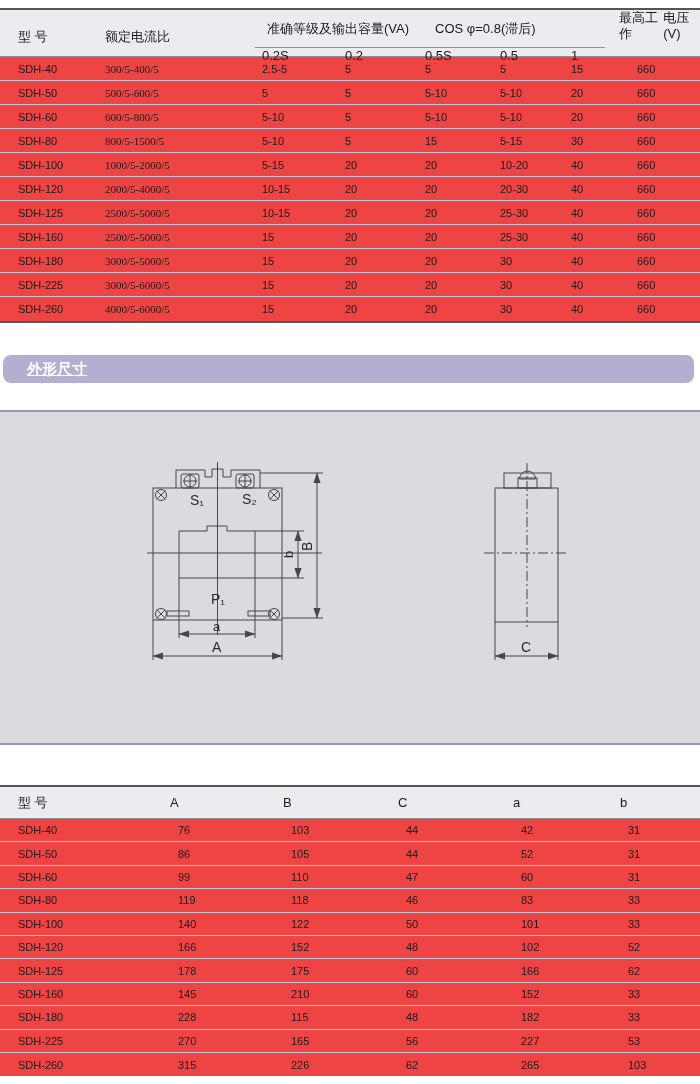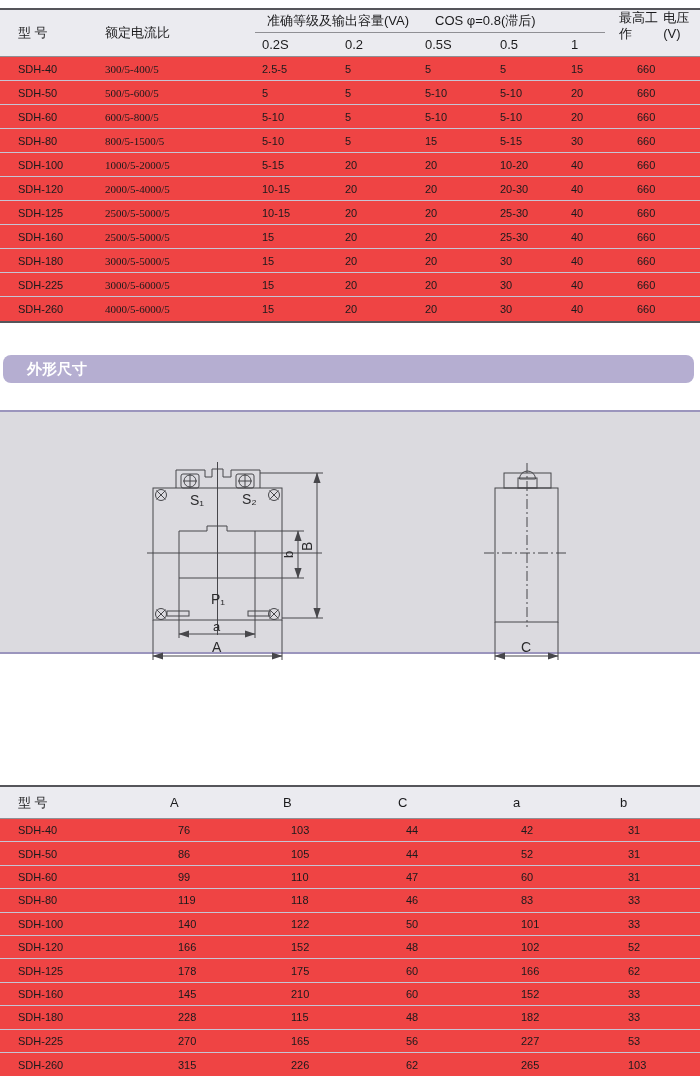--- a/index.html
+++ b/index.html
@@ -10,43 +10,43 @@
   *{box-sizing:border-box;}
   .abs{position:absolute;}
 
   
   .spec-table{top:8px;left:0;width:700px;border-top:2px solid #55555a;border-bottom:2px solid #55555a;}
   .spec-header{height:47px;background:#ebebf0;border-bottom:1px solid #8f8f94;
     display:grid;grid-template-columns:100px 155px 350px 95px;}
   .h-model{display:flex;align-items:center;padding-left:18px;font-size:13px;}
   .h-ratio{display:flex;align-items:center;padding-left:5px;font-size:13px;}
   .h-group{display:flex;flex-direction:column;}
-  .h-group-top{height:23px;display:flex;align-items:center;gap:26px;padding-left:12px;
+  .h-group-top{height:38px;display:flex;align-items:center;gap:26px;padding-left:12px;
     font-size:13px;border-bottom:1px solid #8f8f94;}
   .h-group-sub{flex:1;display:grid;grid-template-columns:78px 80px 76px 72px 44px;align-items:center;font-size:13px;}
   .h-group-sub .s0{padding-left:7px;} .h-group-sub .s1{padding-left:12px;}
   .h-group-sub .s2{padding-left:12px;} .h-group-sub .s3{padding-left:11px;}
   .h-group-sub .s4{padding-left:10px;}
   .h-voltage{display:flex;flex-direction:row;justify-content:center;padding-left:14px;
     font-size:13px;line-height:16px;}
 
   .trow{display:grid;align-items:center;font-size:11px;border-bottom:1px solid #c6c4d4;background:#ef4444;}
   .trow:last-child{border-bottom:none;}
   .trow.spec{grid-template-columns:100px 155px 78px 80px 76px 72px 44px 1fr;height:24px;}
   .spec .c0{padding-left:18px;} .spec .c1{padding-left:5px;font-family:Liberation Serif, serif;}
   .spec .c2{padding-left:7px;}  .spec .c3{padding-left:12px;}
   .spec .c4{padding-left:12px;} .spec .c5{padding-left:11px;}
   .spec .c6{padding-left:10px;} .spec .c7{padding-left:32px;}
 
   
   .banner{top:355px;left:3px;width:691px;height:28px;border-radius:8px;background:#b5aed1;
-    color:#ffffff;font-size:15px;font-weight:bold;line-height:28px;padding-left:24px;}
+    color:#ffffff;font-size:15px;font-weight:bold;line-height:28px;padding-left:24px;text-decoration:underline;}
 
   
-  .panel{top:410px;left:0;width:700px;height:244px;background:#dbdadf;
+  .panel{top:410px;left:0;width:700px;height:335px;background:#dbdadf;
     border-top:2px solid #9b95bd;border-bottom:2px solid #9b95bd;}
   .panel svg{display:block;}
   .draw{stroke:#47474b;stroke-width:1;fill:none;}
   .dimtext{fill:#2a2a2c;font-size:13px;font-family:"Liberation Sans",sans-serif;}
   .biglabel{fill:#2a2a2c;font-size:14px;font-family:"Liberation Sans",sans-serif;}
 
   
   .dim-table{top:785px;left:0;width:700px;border-top:2px solid #55555a;}
   .dim-header{height:32px;background:#ebebf0;border-bottom:1px solid #8f8f94;
     display:grid;grid-template-columns:150px 113px 115px 115px 107px 1fr;align-items:center;font-size:13px;}

